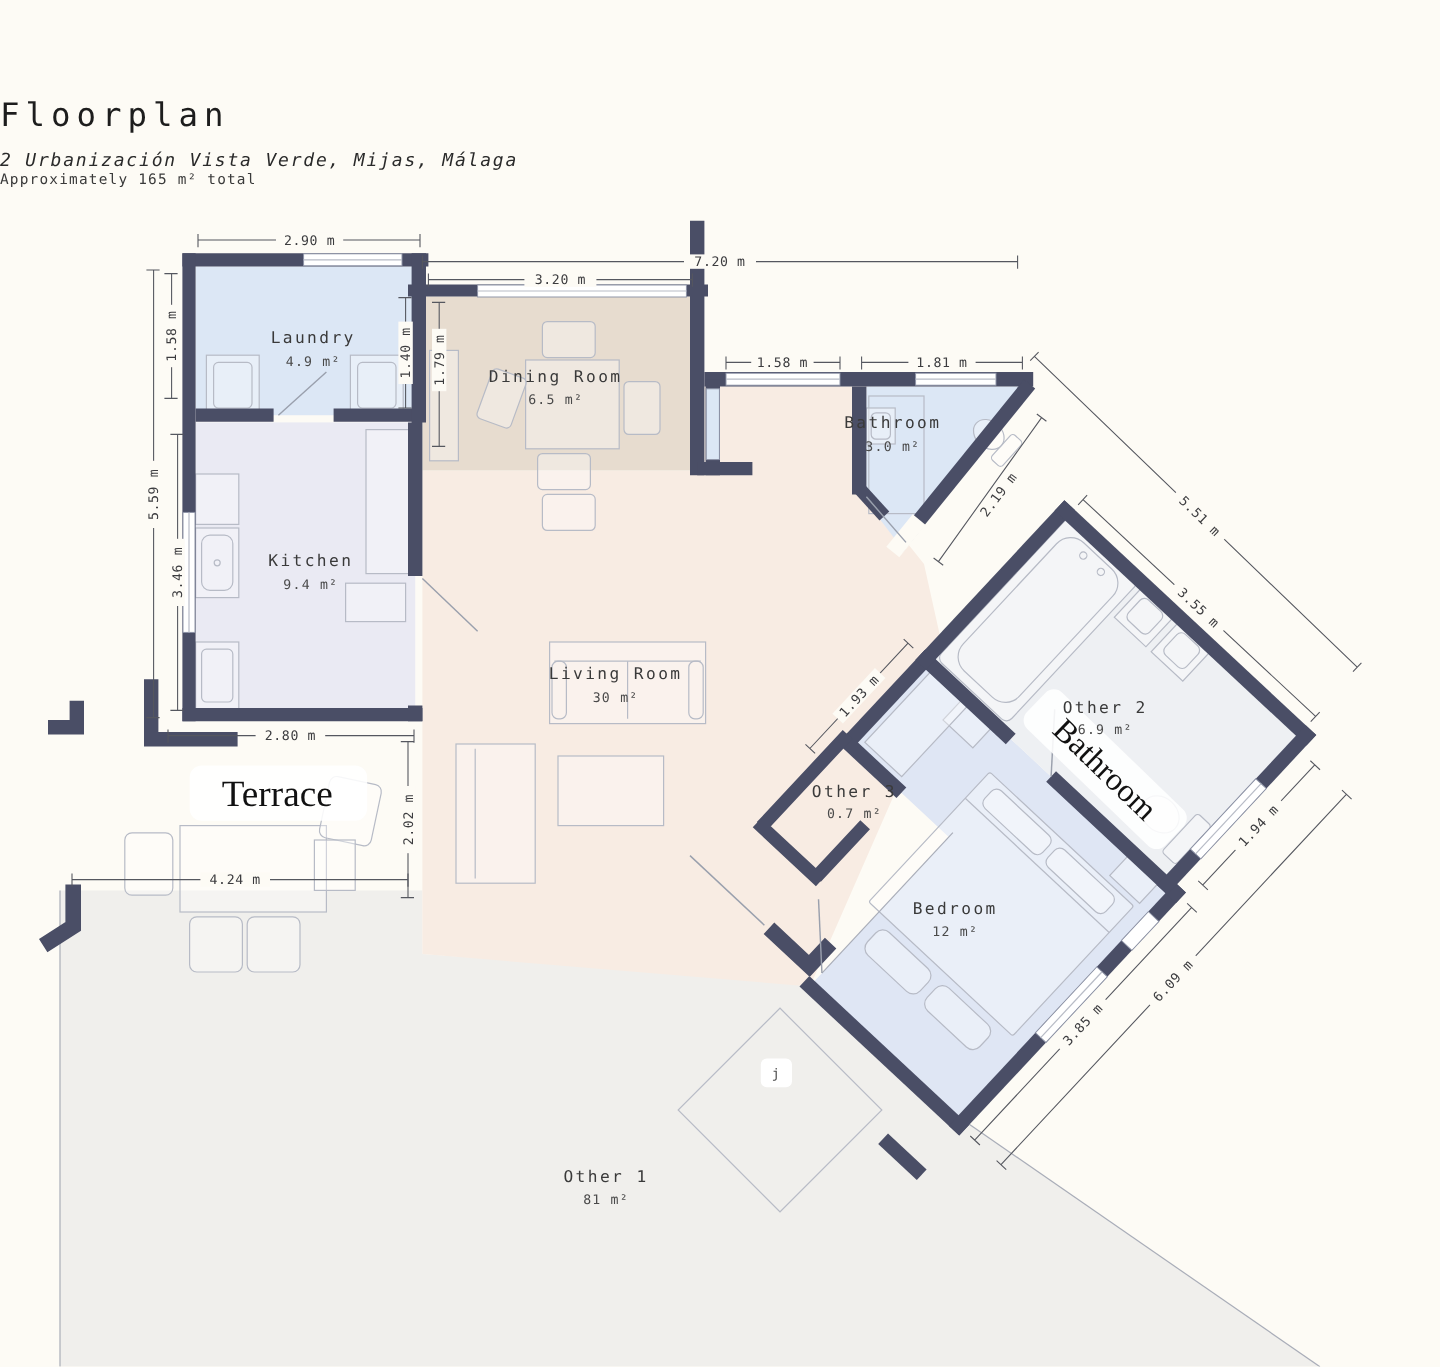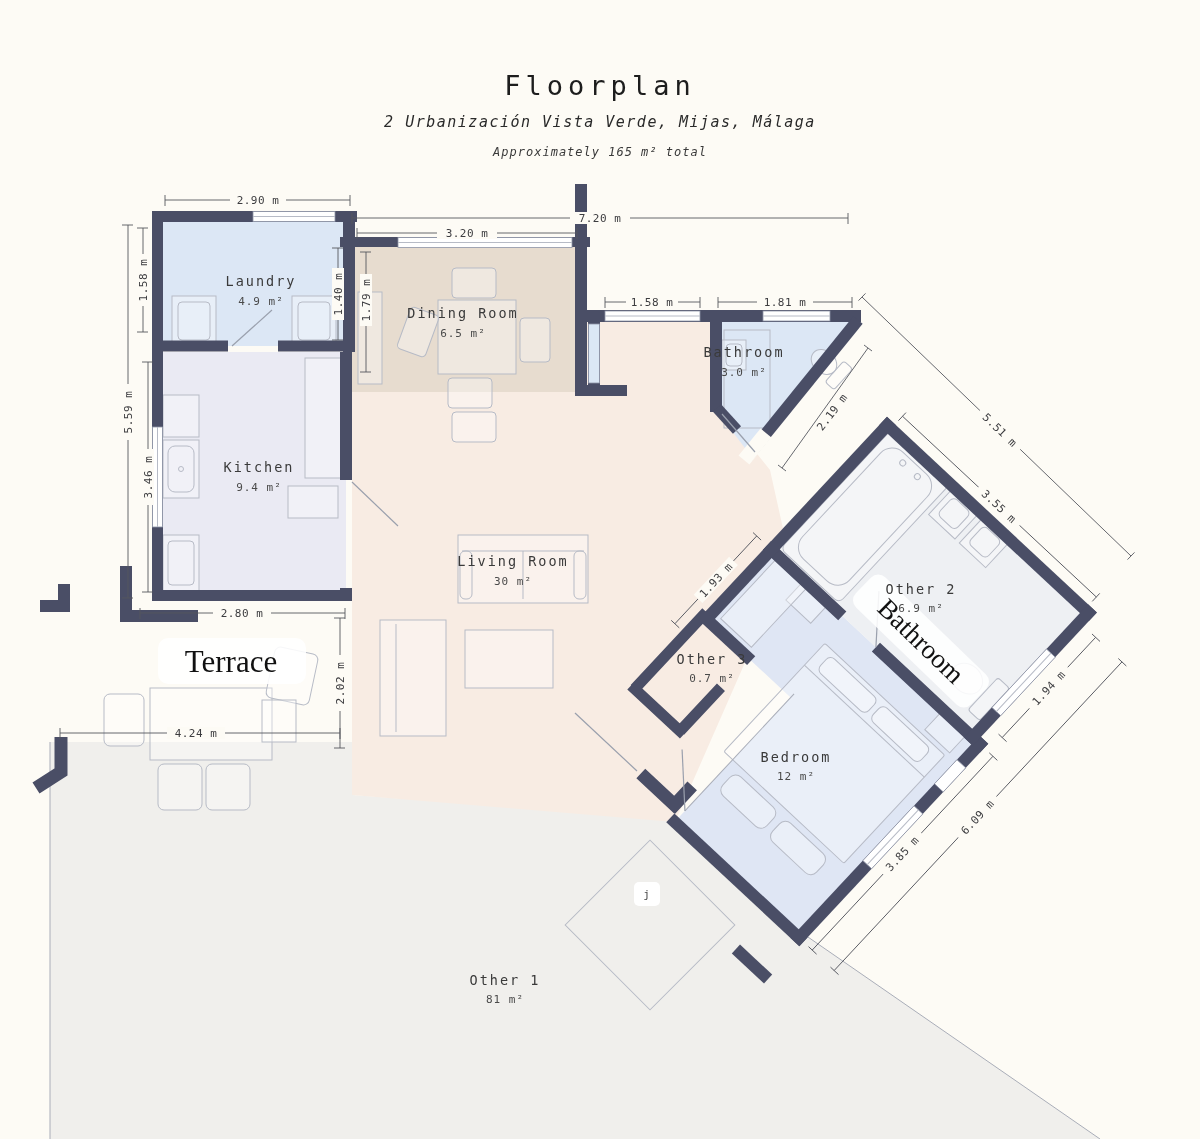--- a/index.html
+++ b/index.html
@@ -1,21 +1,21 @@
 <!DOCTYPE html>
 <html><head>
 <meta charset="utf-8">
 <style>
   html,body{margin:0;padding:0;background:#fdfbf5;}
   .page{position:relative;width:1200px;height:1139px;background:#fdfbf5;overflow:hidden;
         font-family:"DejaVu Sans Mono", monospace;}
-  .titleblock{position:absolute;top:0;left:0;width:1200px;text-align:center;pointer-events:none;}
+  .titleblock{position:absolute;top:11px;left:0;width:1200px;pointer-events:none;}
   .title{margin-top:70px;font-size:27px;letter-spacing:5px;color:#1d1d1d;font-weight:500;}
   .subtitle{margin-top:12px;font-size:15px;letter-spacing:1.5px;color:#2a2a2a;font-style:italic;}
-  .note{margin-top:14px;font-size:12px;letter-spacing:1px;color:#3a3a3a;font-style:italic;}
+  .note{margin-top:0;font-size:12px;letter-spacing:1px;color:#3a3a3a;}
   svg text{font-family:"DejaVu Sans Mono", monospace;}
   .wall{stroke:#4a4e66;fill:none;stroke-linecap:butt;}
   .w11{stroke-width:11;} .w12{stroke-width:12;} .w13{stroke-width:13;}
   .thinline{stroke:#a9adb8;stroke-width:1;fill:none;}
   .furn{stroke:#b7bbc6;stroke-width:1;fill:rgba(255,255,255,0.35);}
   .furnNF{stroke:#b7bbc6;stroke-width:1;fill:none;}
   .win{fill:#ffffff;stroke:#8d93a6;stroke-width:0.8;}
   .winb{fill:#dbe7f5;stroke:#8d93a6;stroke-width:0.8;}
   .dim{stroke:#55575f;stroke-width:0.9;fill:none;}
   .dimbg{fill:#fdfbf5;}

